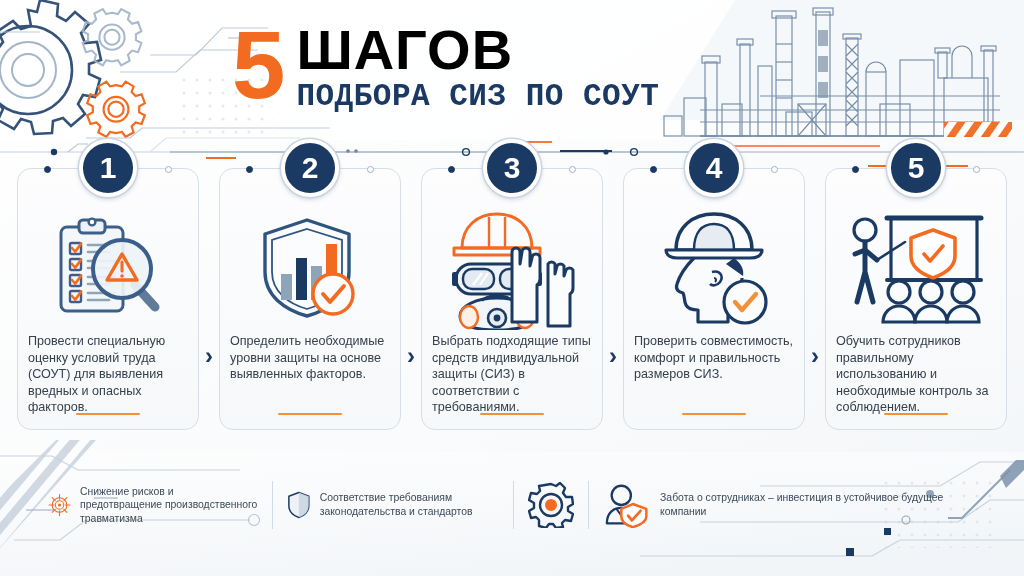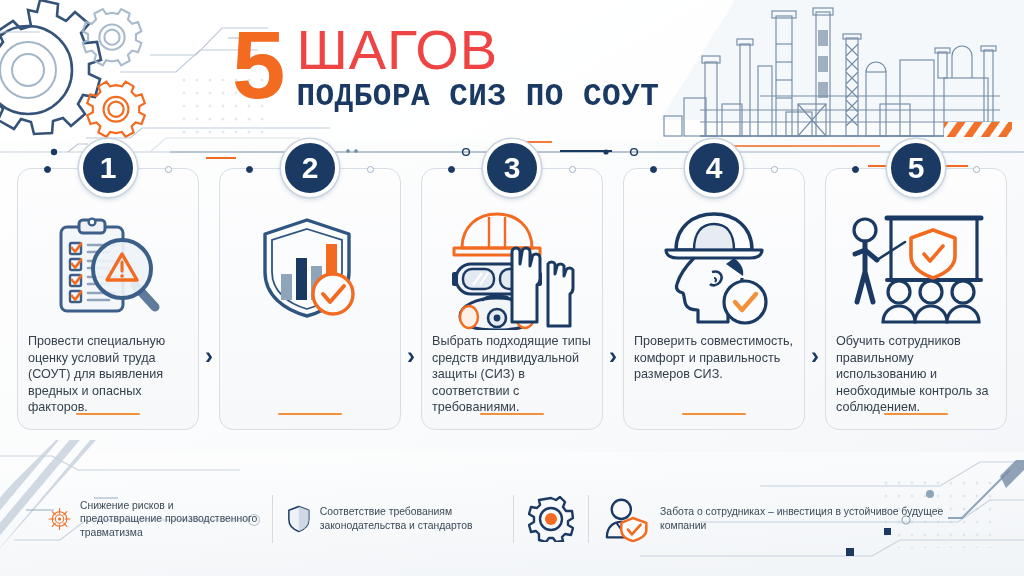--- a/index.html
+++ b/index.html
@@ -23,22 +23,22 @@
     position:absolute; left:232px; top:22px;
     display:flex; align-items:flex-start;
   }
   .big-five {
     font-size:96px; line-height:86px; font-weight:bold;
     color:#F26B21; letter-spacing:-3px;
     font-family:"Liberation Sans", sans-serif;
   }
   .title-lines { margin-left:14px; margin-top:2px; }
   .title-main {
-    font-size:56px; line-height:52px; font-weight:normal;
-    color:#ef4444; letter-spacing:1px;
+    font-size:56px; line-height:52px; font-weight:bold;
+    color:#000000; letter-spacing:1px;
   }
   .title-sub {
     font-size:31px; line-height:34px; font-weight:bold;
     color:#1b3a63; letter-spacing:0.5px; margin-top:4px;font-family:Liberation Mono, monospace;
   }
 
   
   .steps {
     position:absolute; left:0; top:168px; width:1024px; height:280px;
     display:flex; align-items:flex-start; justify-content:center;
@@ -78,21 +78,21 @@
                position:absolute; bottom:14px; left:50%; transform:translateX(-50%); }
 
   .chevron {
     align-self:center; margin-top:96px;
     color:#1b3a63; font-size:24px; font-weight:bold;
     width:14px; text-align:center; line-height:1;
   }
 
   
   .benefits {
-    position:absolute; left:34px; top:480px; width:960px; height:78px;
+    position:absolute; left:34px; top:466px; width:960px; height:78px;
     display:flex; align-items:center;
   }
   .benefit { display:flex; align-items:center; gap:9px; padding:0 14px; }
   .benefit:nth-child(1) { width:246px; }
   .benefit:nth-child(2) { width:238px; }
   .benefit:nth-child(3) { width:248px; }
   .benefit:nth-child(4) { width:250px; }
   .sep { width:1px; height:48px; background:#d2dae3; }
   .benefit-text { font-size:10.4px; line-height:13.6px; color:#3d4a59; }
 
@@ -350,20 +350,21 @@
           <path d="M58,8 L100,22 L100,60 C100,84 80,98 58,104 C36,98 16,84 16,60 L16,22 Z" fill="#fafcfd" stroke="#2e557f" stroke-width="3.4" stroke-linejoin="round"></path>
           <path d="M58,17 L93,28 L93,60 C93,80 76,92 58,97 C40,92 23,80 23,60 L23,28 Z" fill="none" stroke="#2e557f" stroke-width="1.8"></path>
           <rect x="32" y="62" width="11" height="26" fill="#8ea4b8"></rect>
           <rect x="47" y="46" width="11" height="42" fill="#1b3a63"></rect>
           <rect x="62" y="54" width="11" height="34" fill="#8ea4b8"></rect>
           <rect x="77" y="32" width="11" height="56" fill="#F26B21"></rect>
           <circle cx="84" cy="82" r="20" fill="#fafcfd" stroke="#F26B21" stroke-width="3.4"></circle>
           <path d="M74,82 l7,8 l14,-16" fill="none" stroke="#F26B21" stroke-width="4" stroke-linecap="round" stroke-linejoin="round"></path>
         </svg>
       </div>
+      <div class="step-text">Определить необходимые уровни защиты на основе выявленных факторов.</div>
       <div class="underline"></div>
     </div>
 
     <div class="chevron">›</div>
 
     <div class="step">
       <div class="badge">3</div>
       <span class="node left filled"></span>
       <span class="node right"></span>
       <div class="icon-area">

